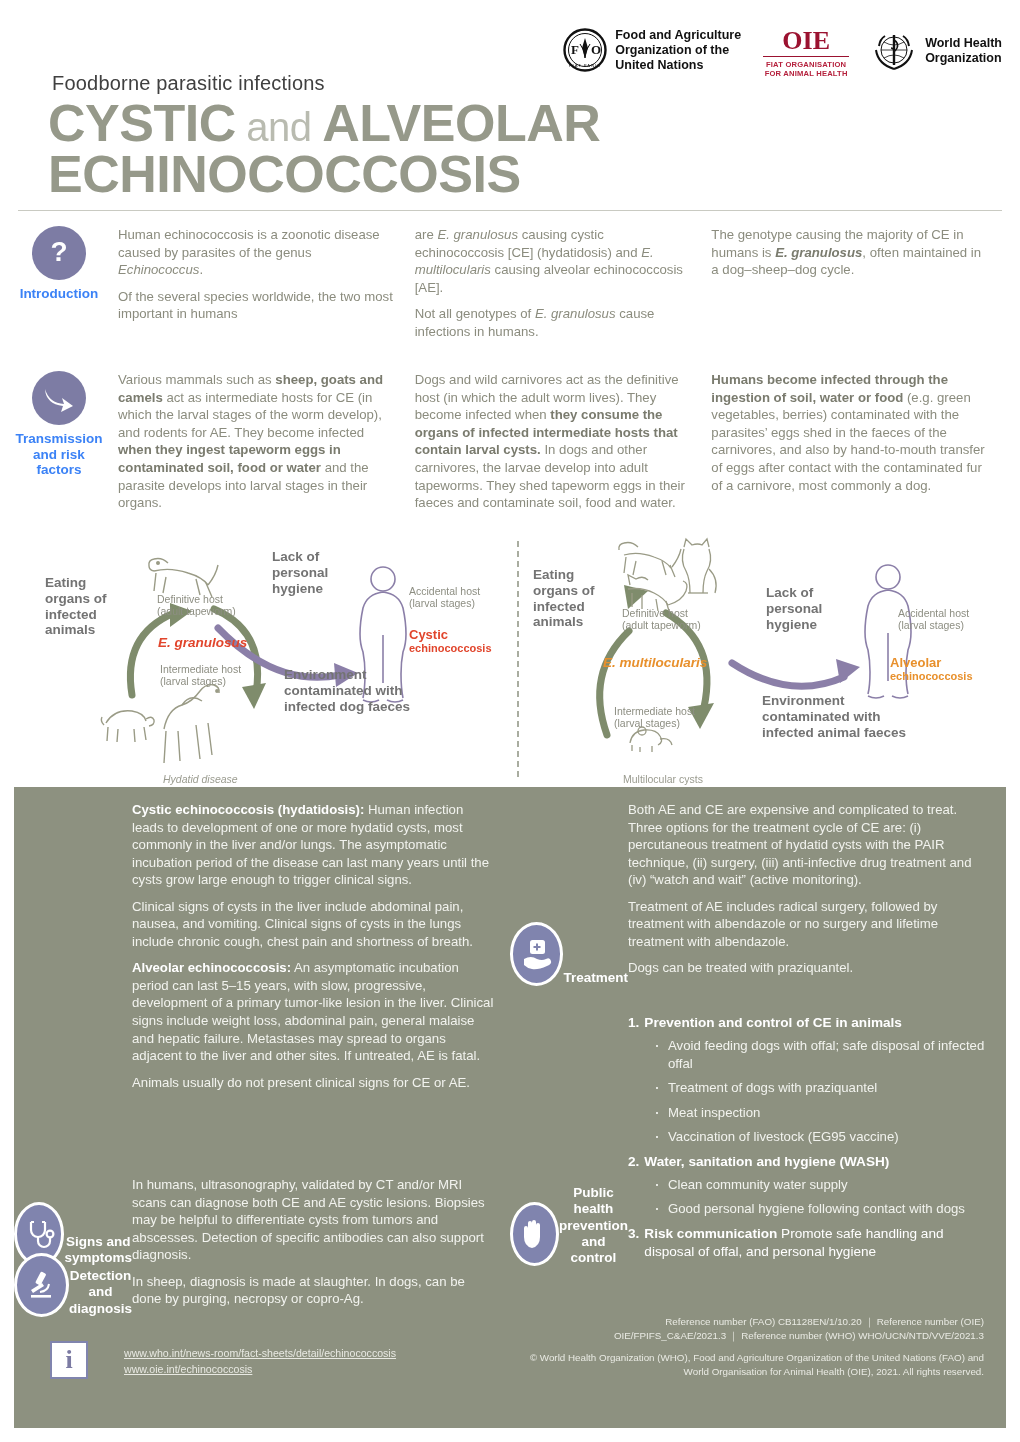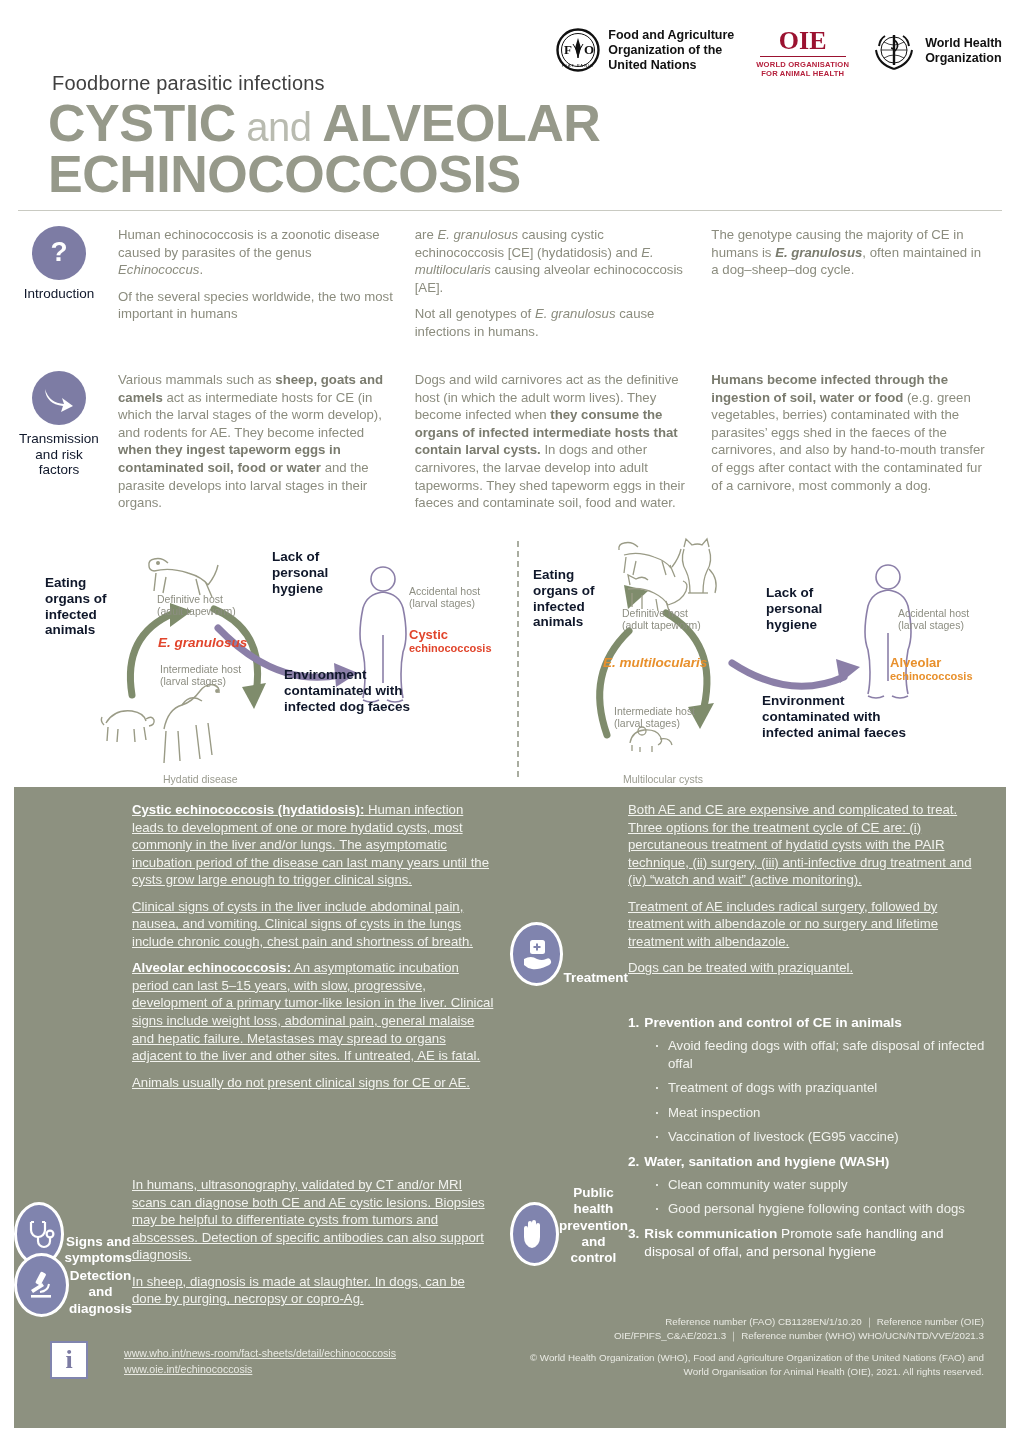--- a/index.html
+++ b/index.html
@@ -22,44 +22,44 @@
   .oie-word{font-family:"Liberation Serif",serif;font-size:26px;color:#9b1230;font-weight:bold;letter-spacing:0px;line-height:1;}
   .oie-rule{width:86px;height:1px;background:#9b1230;margin:2px 0 3px;}
   .oie-sub{font-size:7.6px;font-weight:bold;color:#b5203c;line-height:1.25;text-align:center;letter-spacing:.2px;}
   .eyebrow{position:absolute;left:52px;top:72px;font-size:20px;color:#404040;letter-spacing:.2px;}
   .maintitle{position:absolute;left:48px;top:98px;font-size:52px;font-weight:bold;color:#96998a;line-height:0.98;letter-spacing:-0.5px;}
   .maintitle .and{font-weight:normal;color:#b9bbb0;font-size:40px;}
   .rule{position:absolute;left:18px;top:210px;width:984px;height:1px;background:#c9cac2;}
   .sec{display:flex;}
   .icon-col{width:118px;flex:0 0 118px;display:flex;flex-direction:column;align-items:center;}
   .circ{width:54px;height:54px;border-radius:50%;background:#7d7ca4;display:flex;align-items:center;justify-content:center;color:#fff;}
-  .icon-label{margin-top:6px;font-size:13.5px;font-weight:normal;color:#0f172a;text-align:center;line-height:1.15;}
+  .icon-label{margin-top:6px;font-size:13.5px;font-weight:bold;color:#3b82f6;text-align:center;line-height:1.15;}
   .body-cols{display:flex;flex:1;gap:20px;padding-right:32px;}
   .col{flex:1;font-size:13.2px;line-height:1.33;color:#8b8c7e;}
   .col p{margin:0 0 9px 0;}
   .col b{color:#7a7b6e;}
   .col i{font-style:italic;}
 
   
   .diagram{position:relative;height:250px;margin-top:14px;}
   .dashed{position:absolute;left:517px;top:6px;width:0;height:236px;border-left:2px dashed #a9ada0;}
-  .dlabel{position:absolute;font-size:13.5px;font-weight:bold;color:#0f172a;line-height:1.18;}
+  .dlabel{position:absolute;font-size:13.5px;font-weight:bold;color:#737373;line-height:1.18;}
   .dsmall{position:absolute;font-size:10.5px;color:#8d8e82;line-height:1.2;}
   .dsp{position:absolute;font-size:13.5px;font-weight:bold;font-style:italic;line-height:1.2;}
   .dres{position:absolute;font-size:11px;font-weight:bold;line-height:1.2;}
   .dcap{position:absolute;font-size:10.5px;color:#9a9b8f;}
 
   
   .green{position:absolute;left:14px;top:787px;width:992px;height:641px;background:#8d9180;}
   .gsec{display:flex;}
   .gicon-col{width:118px;flex:0 0 118px;display:flex;flex-direction:row;align-items:flex-end;}
   .gcirc{width:58px;height:58px;border-radius:50%;background:#8084ae;border:3px solid #fff;display:flex;align-items:center;justify-content:center;color:#fff;}
   .gicon-label{margin-top:7px;font-size:13.5px;font-weight:bold;color:#ffffff;text-align:center;line-height:1.2;}
   .gtext{font-size:13.2px;line-height:1.33;color:#f2f3ee;}
-  .gtext p{margin:0 0 9px 0;text-decoration:underline;}
+  .gtext p{margin:0 0 9px 0;}
   .gtext b{font-weight:bold;color:#fff;}
   .numhead{font-size:13.6px;font-weight:bold;color:#fff;margin:6px 0 5px;}
   .bullets{list-style:none;margin:0 0 4px 0;padding:0 0 0 26px;}
   .bullets li{position:relative;font-size:13.2px;line-height:1.33;color:#f2f3ee;margin-bottom:7px;padding-left:14px;}
   .bullets li:before{content:"\00b7";position:absolute;left:0;top:-3px;font-size:18px;color:#f2f3ee;}
   .numline{display:flex;gap:5px;}
   .numline .n{font-weight:bold;color:#fff;font-size:13.6px;}
 
   .info-box{width:34px;height:34px;background:#fff;border:2px solid #8084ae;display:flex;align-items:center;justify-content:center;}
   .info-i{font-family:"Liberation Serif",serif;font-size:26px;font-weight:bold;color:#7c7ba3;line-height:1;}
@@ -90,21 +90,21 @@
           <div>Food and Agriculture</div>
           <div>Organization of the</div>
           <div>United Nations</div>
         </div>
       </div>
 
       <div class="oie-block">
         <div class="oie-word">OIE</div>
         <div class="oie-rule"></div>
         <div class="oie-sub">
-          <div>WORLD ORGANISATION</div>
+          <div>FIAT ORGANISATION</div>
           <div>FOR ANIMAL HEALTH</div>
         </div>
       </div>
 
       <div class="logo-block">
         <svg width="46" height="46" viewBox="0 0 46 46">
           <circle cx="23" cy="22" r="13" fill="none" stroke="#111" stroke-width="1"></circle>
           <path d="M23 9 v26 M10 22 h26 M13 14 q10 6 20 0 M13 30 q10 -6 20 0" stroke="#111" stroke-width=".8" fill="none"></path>
           <path d="M23 7 v30" stroke="#111" stroke-width="2.4"></path>
           <path d="M23 12 q5 3 3 8 q-2 4 -3 2 q-1 -2 -3 -2" stroke="#111" stroke-width="1.6" fill="none"></path>
@@ -246,21 +246,21 @@
       <div>infected dog faeces</div>
     </div>
     <div class="dsmall" style="left:409px;top:50px;">
       <div>Accidental host</div>
       <div>(larval stages)</div>
     </div>
     <div class="dres" style="left:409px;top:92px;color:#e1452c;">
       <div style="font-size:13px;">Cystic</div>
       <div>echinococcosis</div>
     </div>
-    <div class="dcap" style="left:163px;top:238px;">Hydatid disease</div>
+    <div class="dcap" style="left:163px;top:238px;font-style:italic;">Hydatid disease</div>
 
     <svg style="position:absolute;left:520px;top:0" width="500" height="250" viewBox="0 0 500 250">
       <path d="M87 200 q-22 -62 22 -104" fill="none" stroke="#7f8c6c" stroke-width="7" stroke-linecap="round"></path>
       <polygon points="104,50 128,56 108,74" fill="#7f8c6c"></polygon>
       <path d="M146 78 q52 30 38 94" fill="none" stroke="#7f8c6c" stroke-width="7" stroke-linecap="round"></path>
       <polygon points="194,168 180,194 168,172" fill="#7f8c6c"></polygon>
       <path d="M212 128 q58 38 112 14" fill="none" stroke="#8b7fa8" stroke-width="7" stroke-linecap="round"></path>
       <polygon points="316,124 340,132 320,148" fill="#8b7fa8"></polygon>
 
       <g stroke="#9a9b86" stroke-width="1.3" fill="none" transform="translate(60,4)">

